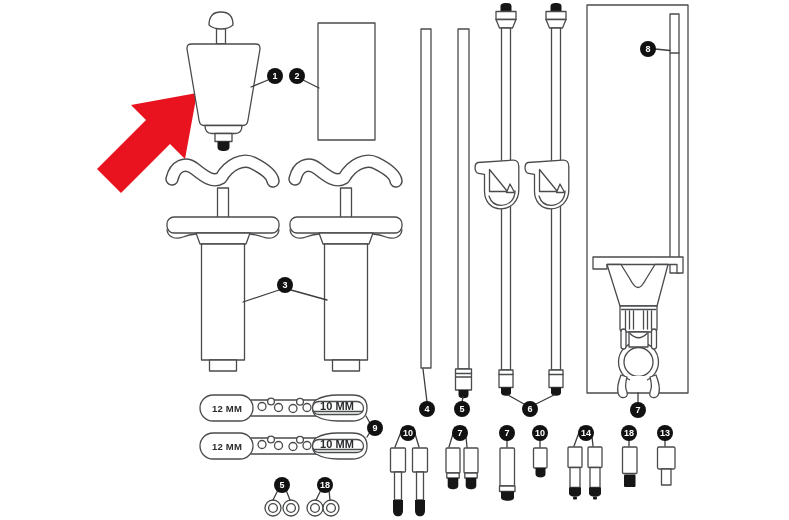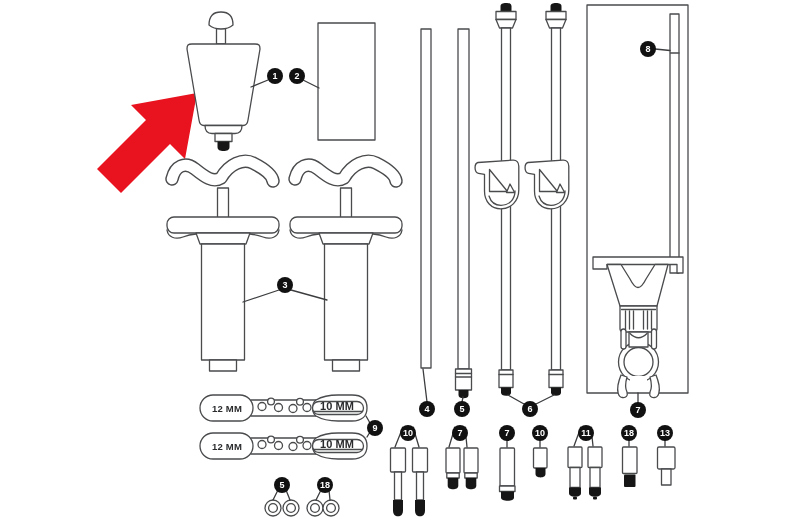--- a/index.html
+++ b/index.html
@@ -210,21 +210,21 @@
 <div class="callout" style="left:419px;top:401px">4</div>
 <div class="callout" style="left:454px;top:401px">5</div>
 <div class="callout" style="left:522px;top:401px">6</div>
 <div class="callout" style="left:630px;top:402px">7</div>
 <div class="callout" style="left:640px;top:41px">8</div>
 <div class="callout" style="left:367px;top:420px">9</div>
 <div class="callout" style="left:400px;top:425px">10</div>
 <div class="callout" style="left:452px;top:425px">7</div>
 <div class="callout" style="left:499px;top:425px">7</div>
 <div class="callout" style="left:532px;top:425px">10</div>
-<div class="callout" style="left:578px;top:425px">11</div>
+<div class="callout" style="left:578px;top:425px">14</div>
 <div class="callout" style="left:621px;top:425px">18</div>
 <div class="callout" style="left:657px;top:425px">13</div>
 <div class="callout" style="left:274px;top:477px">5</div>
 <div class="callout" style="left:317px;top:477px">18</div>
 
 <div class="lbl" style="left:227px;top:408px">12 MM</div>
 <div class="lbl small" style="left:337px;top:406px">10 MM</div>
 <div class="lbl" style="left:227px;top:446px">12 MM</div>
 <div class="lbl small" style="left:337px;top:444px">10 MM</div>
 

